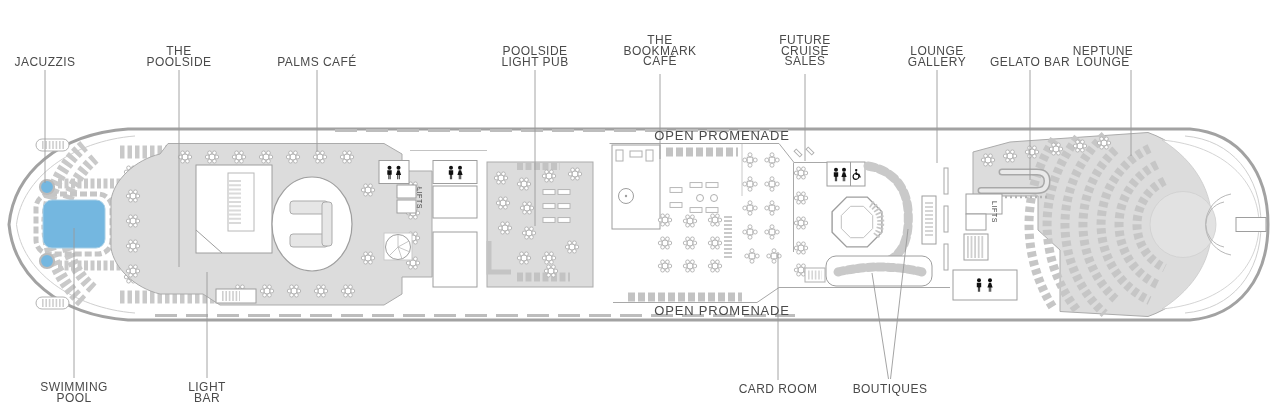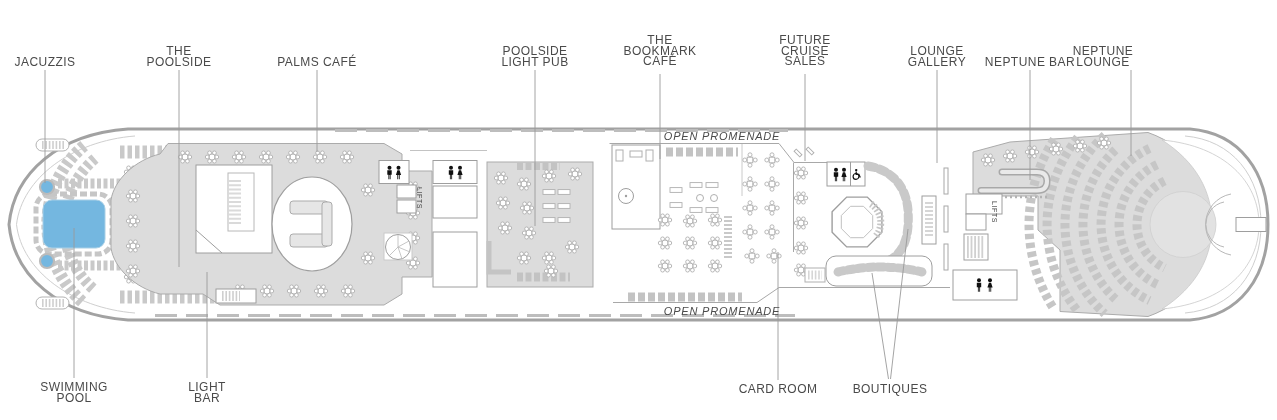--- a/index.html
+++ b/index.html
@@ -2,21 +2,21 @@
 <html><head>
 <meta charset="utf-8">
 <style>
   html,body{margin:0;padding:0;background:#fff;}
   #stage{position:relative;width:1277px;height:420px;background:#fff;overflow:hidden;
          font-family:"Liberation Sans",sans-serif;}
   #plan{position:absolute;left:0;top:0;}
   .lbl{position:absolute;transform:translateX(-50%);text-align:center;
        font-size:12px;line-height:10.5px;letter-spacing:.45px;color:#4a4a4a;
        white-space:pre-line;}
-  .prom{font-size:11px;letter-spacing:.8px;font-style:italic;}
+  .prom{font-size:13px;letter-spacing:.8px;}
   .lifts{font-size:7px;letter-spacing:.6px;transform:translate(-50%,-50%) rotate(90deg);}
 </style>
 </head>
 <body>
 
 <div id="stage">
 
 <svg id="plan" width="1277" height="420" viewBox="0 0 1277 420">
   <defs>
     <symbol id="fl" overflow="visible">
@@ -318,21 +318,21 @@
 <div class="lbl" style="left:535px;top:46px">POOLSIDE
 LIGHT PUB</div>
 <div class="lbl" style="left:660px;top:35px">THE
 BOOKMARK
 CAFÉ</div>
 <div class="lbl" style="left:805px;top:35px">FUTURE
 CRUISE
 SALES</div>
 <div class="lbl" style="left:937px;top:46px">LOUNGE
 GALLERY</div>
-<div class="lbl" style="left:1030px;top:57px">NEPTUNE BAR</div>
+<div class="lbl" style="left:1030px;top:57px">GELATO BAR</div>
 <div class="lbl" style="left:1103px;top:46px">NEPTUNE
 LOUNGE</div>
 
 <div class="lbl" style="left:74px;top:382px">SWIMMING
 POOL</div>
 <div class="lbl" style="left:207px;top:382px">LIGHT
 BAR</div>
 <div class="lbl" style="left:778px;top:384px">CARD ROOM</div>
 <div class="lbl" style="left:890px;top:384px">BOUTIQUES</div>
 

